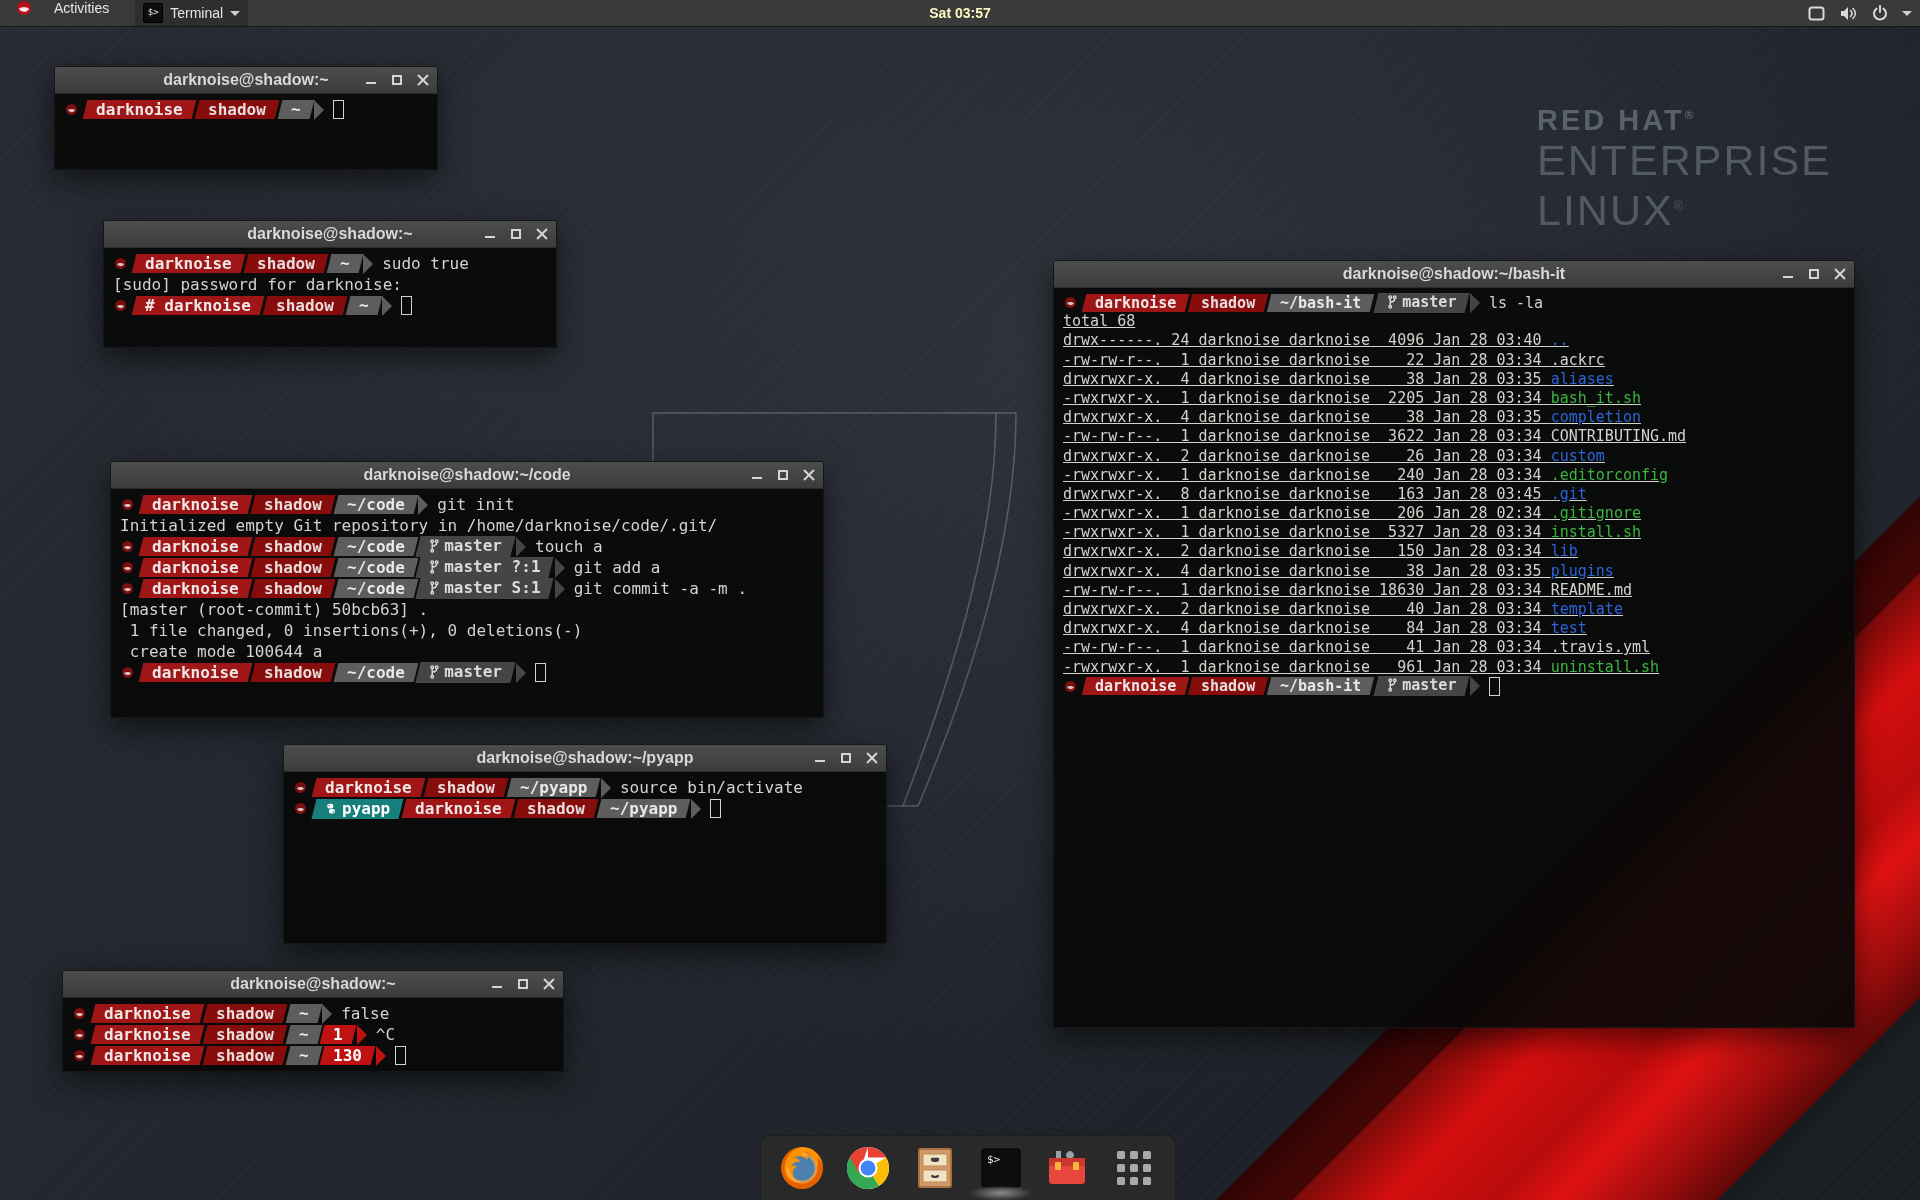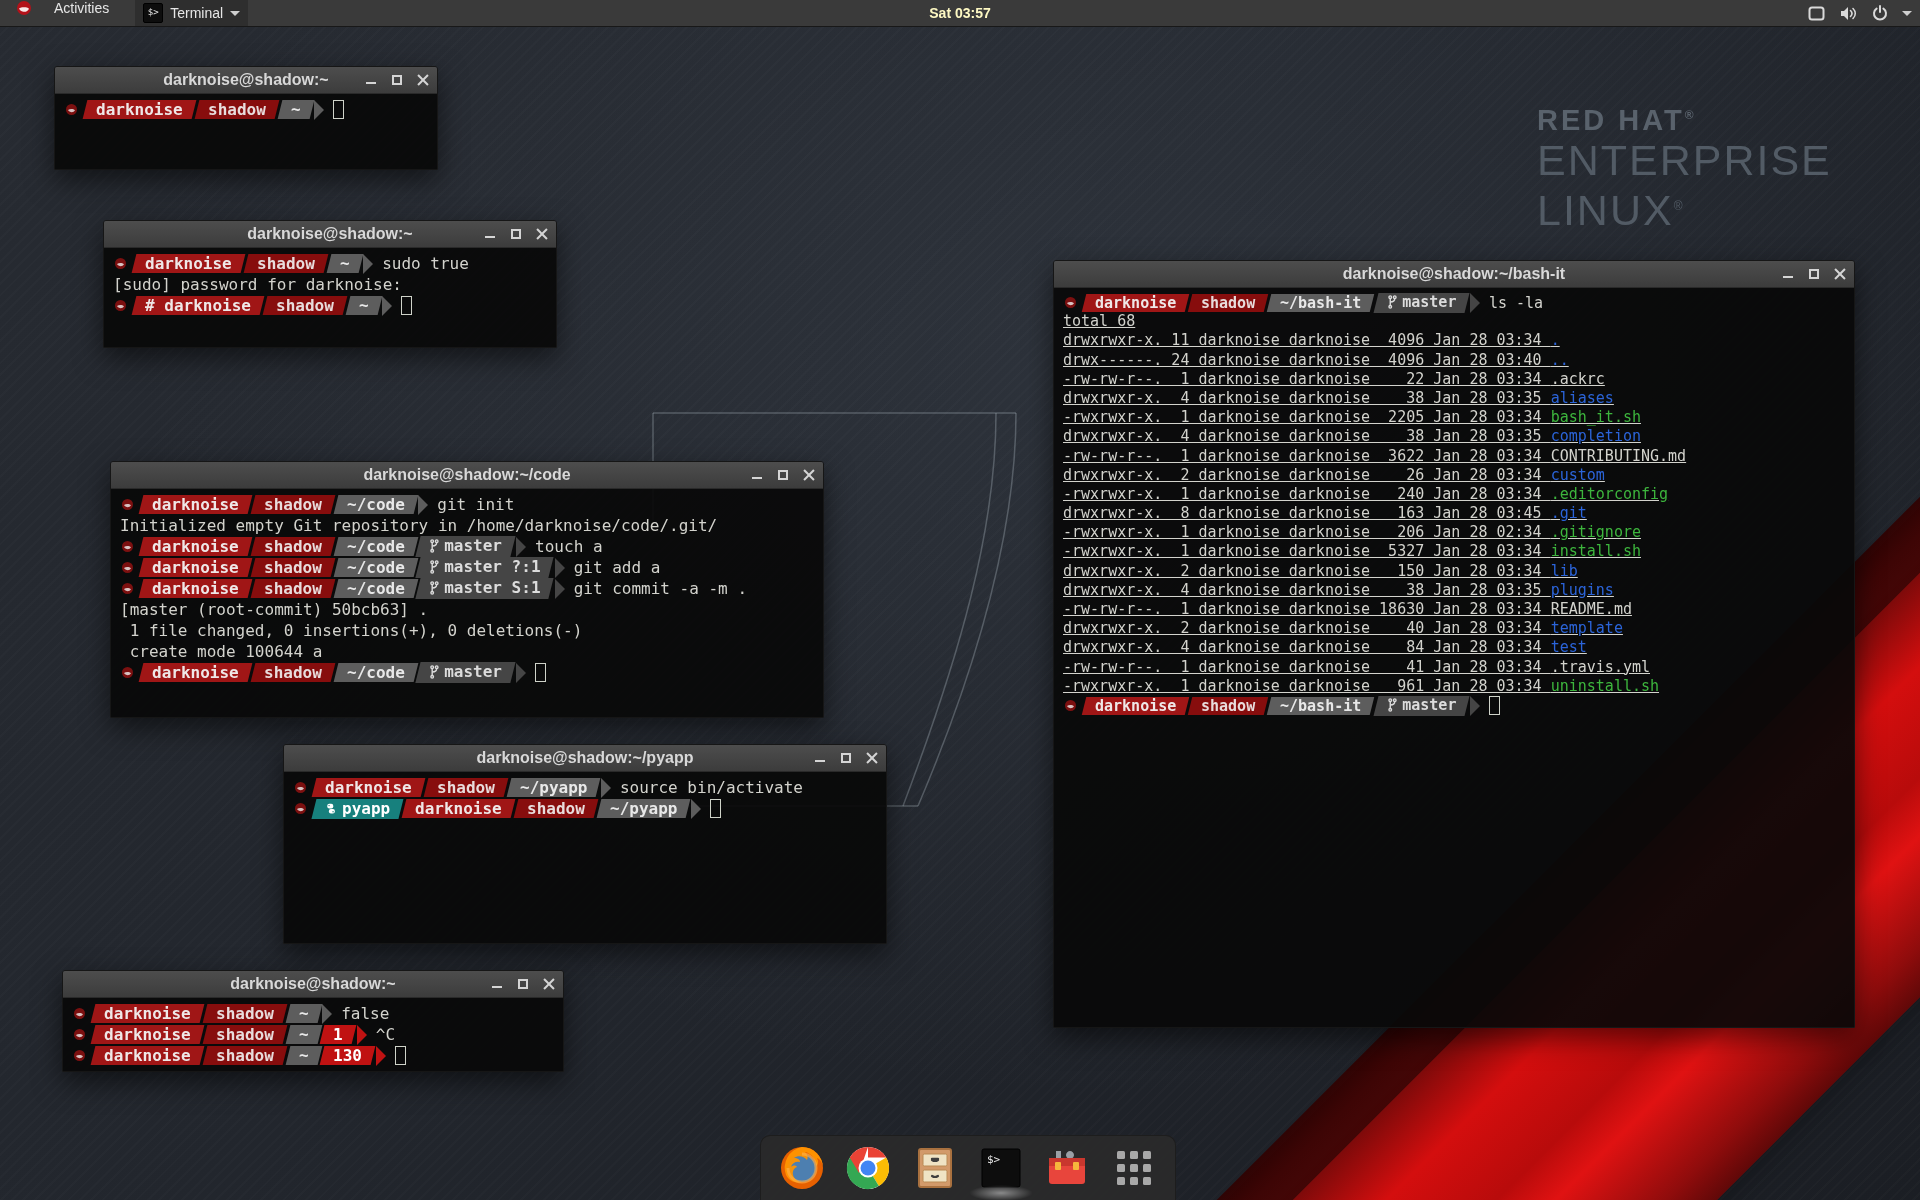--- a/index.html
+++ b/index.html
@@ -319,21 +319,20 @@
             </svg></span><span class="seg seg-user"><span class="seg-in">darknoise</span></span><span class="seg seg-host"><span class="seg-in">shadow</span></span><span class="seg seg-path"><span class="seg-in">~/bash-it</span></span><span class="seg seg-git"><span class="seg-in"><svg width="10" height="14" viewBox="0 0 10 14">
                 <g stroke="#dcdcdc" stroke-width="1.4" fill="none">
                   <path d="M3 3v8"></path>
                   <path d="M3 7c3.5 0 4.5-1.5 4.5-3.5"></path>
                   <circle cx="3" cy="2.2" r="1.3"></circle>
                   <circle cx="3" cy="11.8" r="1.3"></circle>
                   <circle cx="7.5" cy="2.2" r="1.3"></circle>
                 </g>
               </svg>master</span></span><span class="tip tip-git"></span><span class="cmd">ls -la</span></div>
         <div class="tline out">total 68</div>
-        <div class="tline out"><span>drwxrwxr-x. 11 darknoise darknoise  4096 Jan 28 03:34 </span><span class="fn-blue">.</span></div>
         <div class="tline out"><span>drwx------. 24 darknoise darknoise  4096 Jan 28 03:40 </span><span class="fn-blue">..</span></div>
         <div class="tline out"><span>-rw-rw-r--.  1 darknoise darknoise    22 Jan 28 03:34 </span><span class="fn-white">.ackrc</span></div>
         <div class="tline out"><span>drwxrwxr-x.  4 darknoise darknoise    38 Jan 28 03:35 </span><span class="fn-blue">aliases</span></div>
         <div class="tline out"><span>-rwxrwxr-x.  1 darknoise darknoise  2205 Jan 28 03:34 </span><span class="fn-green">bash_it.sh</span></div>
         <div class="tline out"><span>drwxrwxr-x.  4 darknoise darknoise    38 Jan 28 03:35 </span><span class="fn-blue">completion</span></div>
         <div class="tline out"><span>-rw-rw-r--.  1 darknoise darknoise  3622 Jan 28 03:34 </span><span class="fn-white">CONTRIBUTING.md</span></div>
         <div class="tline out"><span>drwxrwxr-x.  2 darknoise darknoise    26 Jan 28 03:34 </span><span class="fn-blue">custom</span></div>
         <div class="tline out"><span>-rwxrwxr-x.  1 darknoise darknoise   240 Jan 28 03:34 </span><span class="fn-green">.editorconfig</span></div>
         <div class="tline out"><span>drwxrwxr-x.  8 darknoise darknoise   163 Jan 28 03:45 </span><span class="fn-blue">.git</span></div>
         <div class="tline out"><span>-rwxrwxr-x.  1 darknoise darknoise   206 Jan 28 02:34 </span><span class="fn-green">.gitignore</span></div>

